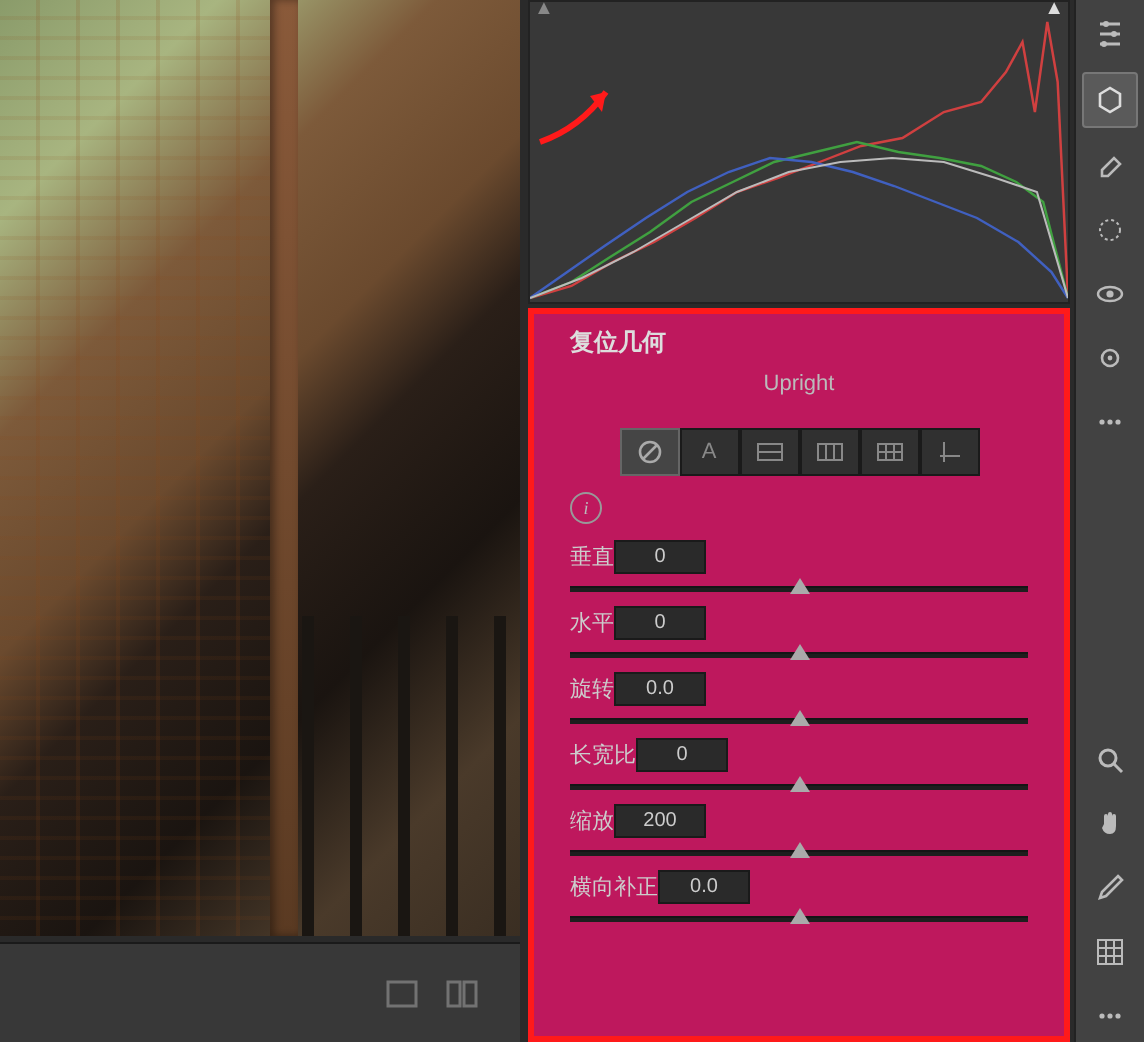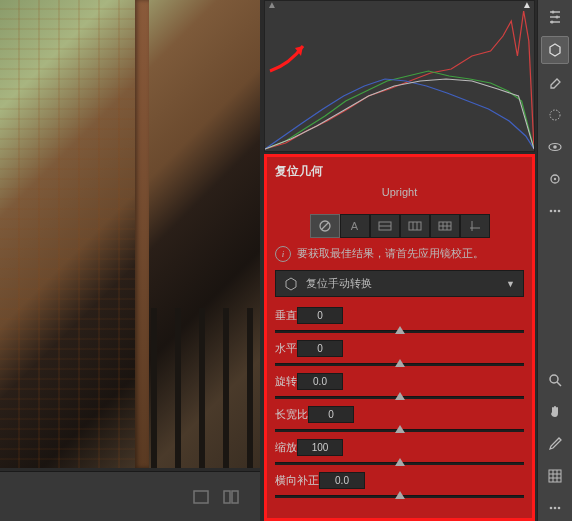--- a/index.html
+++ b/index.html
@@ -12,21 +12,21 @@
 .bottom-tools{position:absolute;bottom:0;left:0;width:260px;height:50px;background:#383838;border-top:1px solid #1a1a1a;display:flex;align-items:center;justify-content:flex-end;padding-right:20px;gap:12px;box-sizing:border-box}
 .bt-icon{width:18px;height:18px;opacity:.6}
 .right-area{flex:1;display:flex;flex-direction:column;position:relative}
 .histo{height:150px;background:#383838;border:1px solid #222;position:relative;margin:0 2px 2px 0}
 .histo-tri{position:absolute;top:-2px;font-size:10px;color:#888}
 .histo-tri.left{left:2px}
 .histo-tri.right{right:2px;color:#ddd}
 .histo svg{position:absolute;bottom:0;left:0;width:100%;height:100%}
 .panel-wrap{flex:1;position:relative;margin-right:2px}
 .red-box{position:absolute;top:0;left:0;right:0;bottom:0;border:3px solid #ff1a1a;pointer-events:none;z-index:5}
-.panel{background:#b91c1c;height:100%;padding:8px 10px;box-sizing:border-box;border:1px solid #222}
+.panel{background:#be185d;height:100%;padding:8px 20px;box-sizing:border-box;border:1px solid #222}
 .panel-title{font-weight:bold;color:#ddd;font-size:12px;margin-bottom:6px}
 .upright-label{text-align:center;color:#bbb;margin-bottom:16px;font-size:11px}
 .upright-row{display:flex;justify-content:center;gap:0;margin-bottom:8px}
 .up-btn{width:28px;height:22px;border:1px solid #1a1a1a;background:#303030;display:flex;align-items:center;justify-content:center;color:#888;font-size:11px;cursor:pointer}
 .up-btn.sel{background:#454545;border:1px solid #666}
 .info-row{display:flex;align-items:flex-start;gap:6px;color:#bbb;font-size:11px;margin-bottom:8px;line-height:1.4}
 .info-icon{width:14px;height:14px;border:1px solid #999;border-radius:50%;display:flex;align-items:center;justify-content:center;font-size:9px;flex-shrink:0;font-style:italic;font-family:serif}
 .reset-row{background:#2e2e2e;border:1px solid #1a1a1a;padding:5px 8px;display:flex;align-items:center;gap:8px;margin-bottom:10px;color:#bbb}
 .reset-row .arrow{margin-left:auto;font-size:9px}
 .slider-row{margin-bottom:3px}
@@ -114,28 +114,20 @@
             </div>
           <div class="up-btn">
               <svg width="12" height="12" viewBox="0 0 12 12">
                 <line x1="3" y1="1" x2="3" y2="11" stroke="#888"></line>
                 <line x1="1" y1="8" x2="11" y2="8" stroke="#888"></line>
               </svg>
             </div>
         </div>
         <div class="info-row">
           <span class="info-icon">i</span>
-          <span>要获取最佳结果，请首先应用镜校正。</span>
-        </div>
-        <div class="reset-row">
-          <svg width="14" height="14" viewBox="0 0 14 14">
-              <path d="M2 4 L7 1 L12 4 L12 10 L7 13 L2 10 Z" fill="none" stroke="#aaa" stroke-width="1"></path>
-            </svg>
-          <span>复位手动转换</span>
-          <span class="arrow">▼</span>
         </div>
         <div id="sliders">
             <div class="slider-row">
               <div class="slider-head">
                 <span class="slider-label">垂直</span>
                 <span class="slider-val">0</span>
               </div>
               <div class="slider-track">
                 <div class="track-line"></div>
                 <div class="thumb" style="left:50%"></div>
@@ -167,21 +159,21 @@
                 <span class="slider-val">0</span>
               </div>
               <div class="slider-track">
                 <div class="track-line"></div>
                 <div class="thumb" style="left:50%"></div>
               </div>
             </div>
             <div class="slider-row">
               <div class="slider-head">
                 <span class="slider-label">缩放</span>
-                <span class="slider-val">100</span>
+                <span class="slider-val">200</span>
               </div>
               <div class="slider-track">
                 <div class="track-line"></div>
                 <div class="thumb" style="left:50%"></div>
               </div>
             </div>
             <div class="slider-row">
               <div class="slider-head">
                 <span class="slider-label">横向补正</span>
                 <span class="slider-val">0.0</span>

